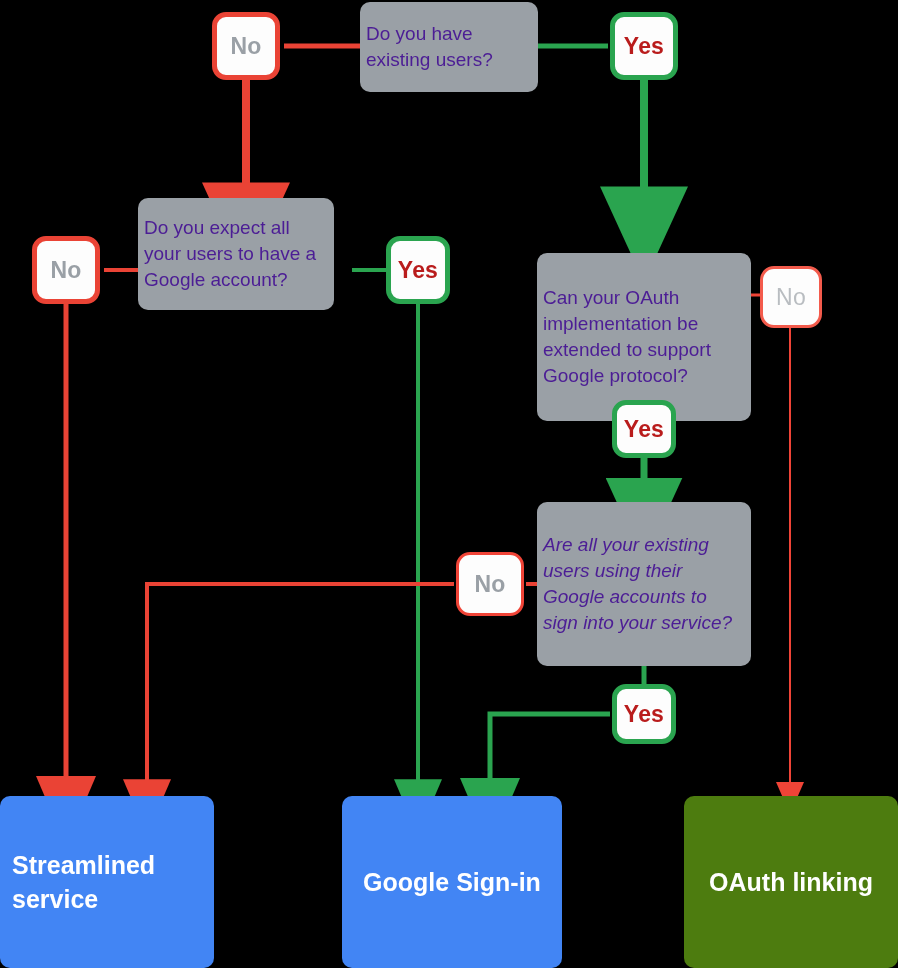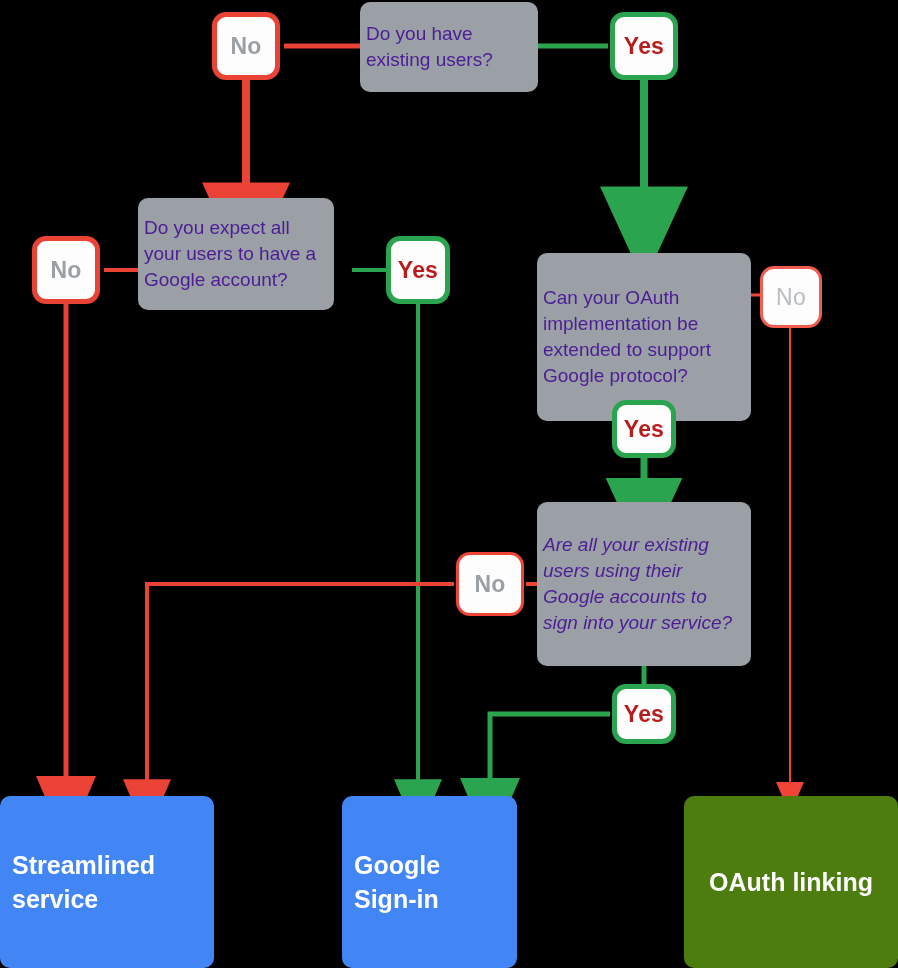--- a/index.html
+++ b/index.html
@@ -157,17 +157,17 @@
   <div class="node chip yes" style="left:612px; top:400px; width:64px; height:58px;">Yes</div>
 
   <div class="node chip faint-no" style="left:760px; top:266px; width:62px; height:62px;">No</div>
 
   <div class="node chip thin-no" style="left:456px; top:552px; width:68px; height:64px;">No</div>
 
   <div class="node chip yes" style="left:612px; top:684px; width:64px; height:60px;">Yes</div>
 
   <div class="node outcome primary" style="left:0px; top:796px; width:214px; height:172px;">Streamlined service</div>
 
-  <div class="node outcome primary" style="left:342px; top:796px; width:175px; height:172px;">Google Sign-in</div>
+  <div class="node outcome primary" style="left:342px; top:796px; width:220px; height:172px;">Google Sign-in</div>
 
   <div class="node outcome soft" style="left:684px; top:796px; width:214px; height:172px;">OAuth linking</div>
 
 </div>
 
 </body></html>

